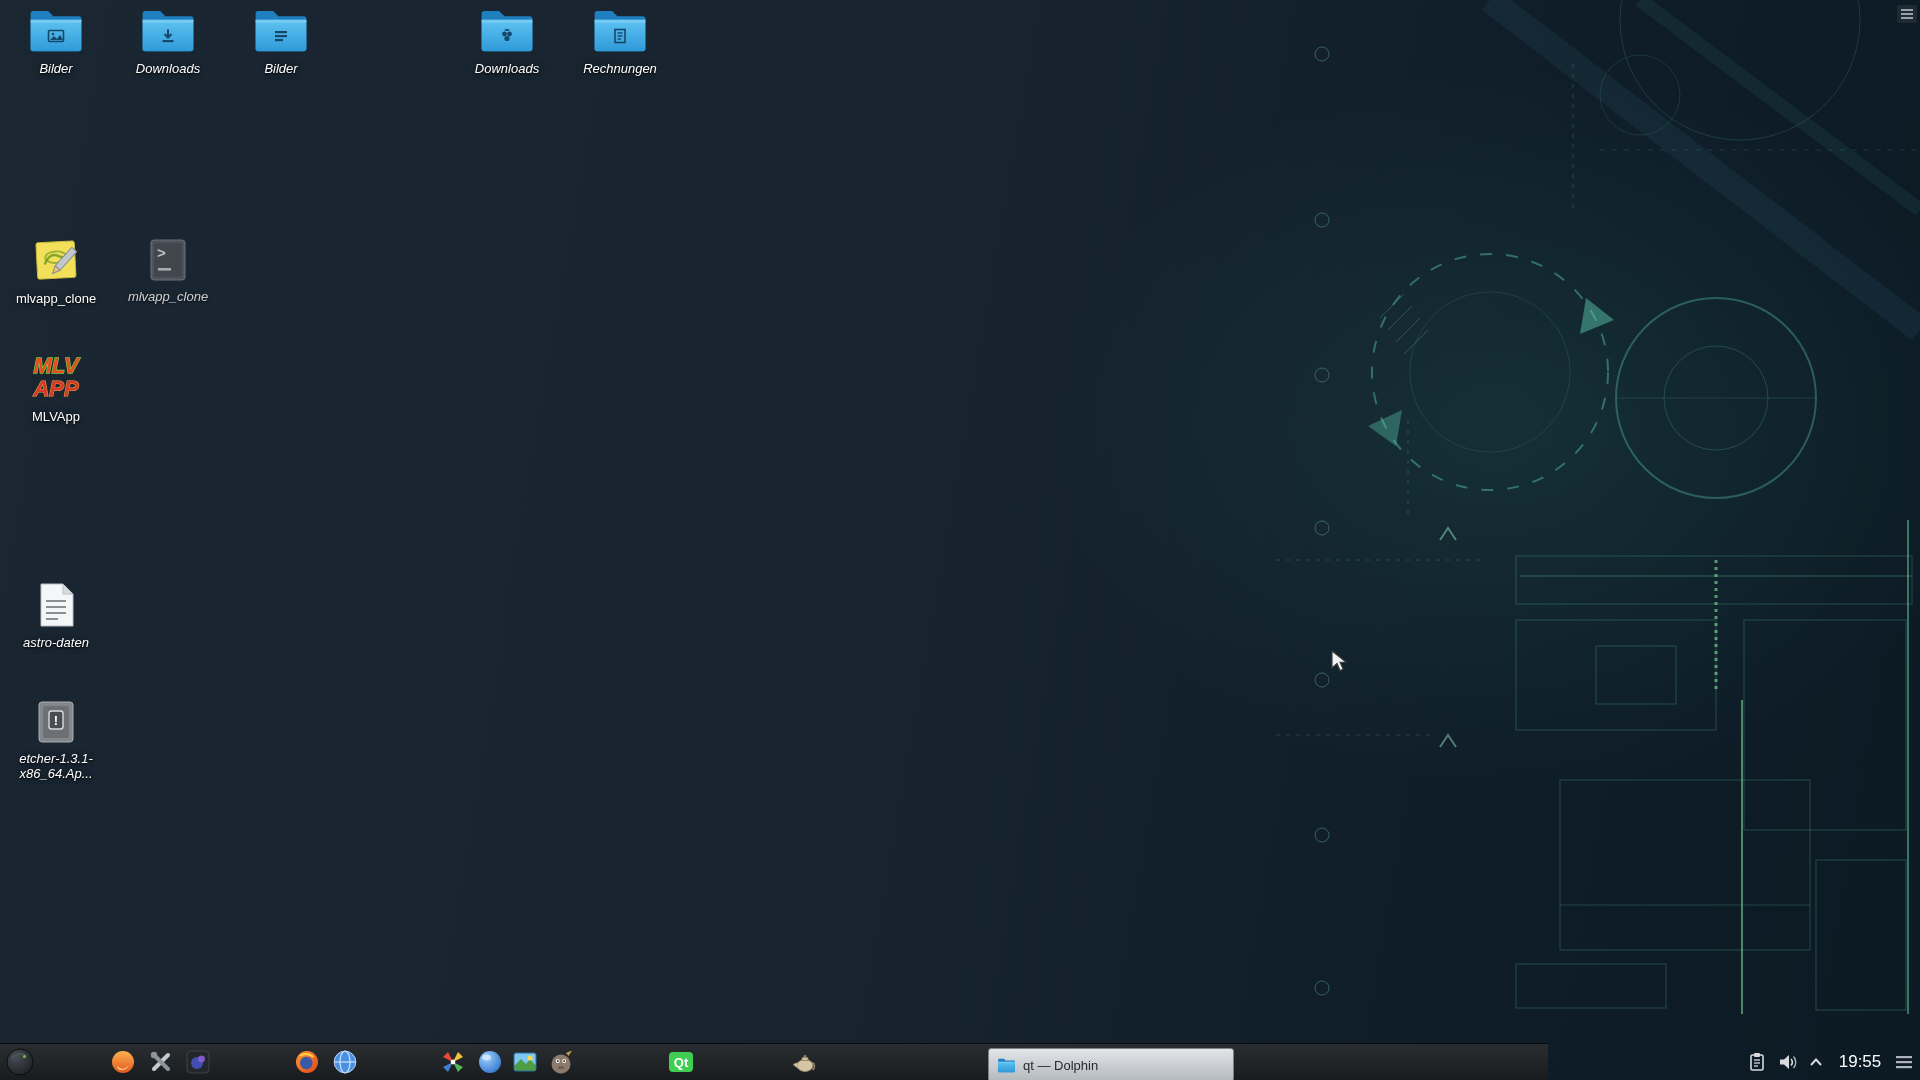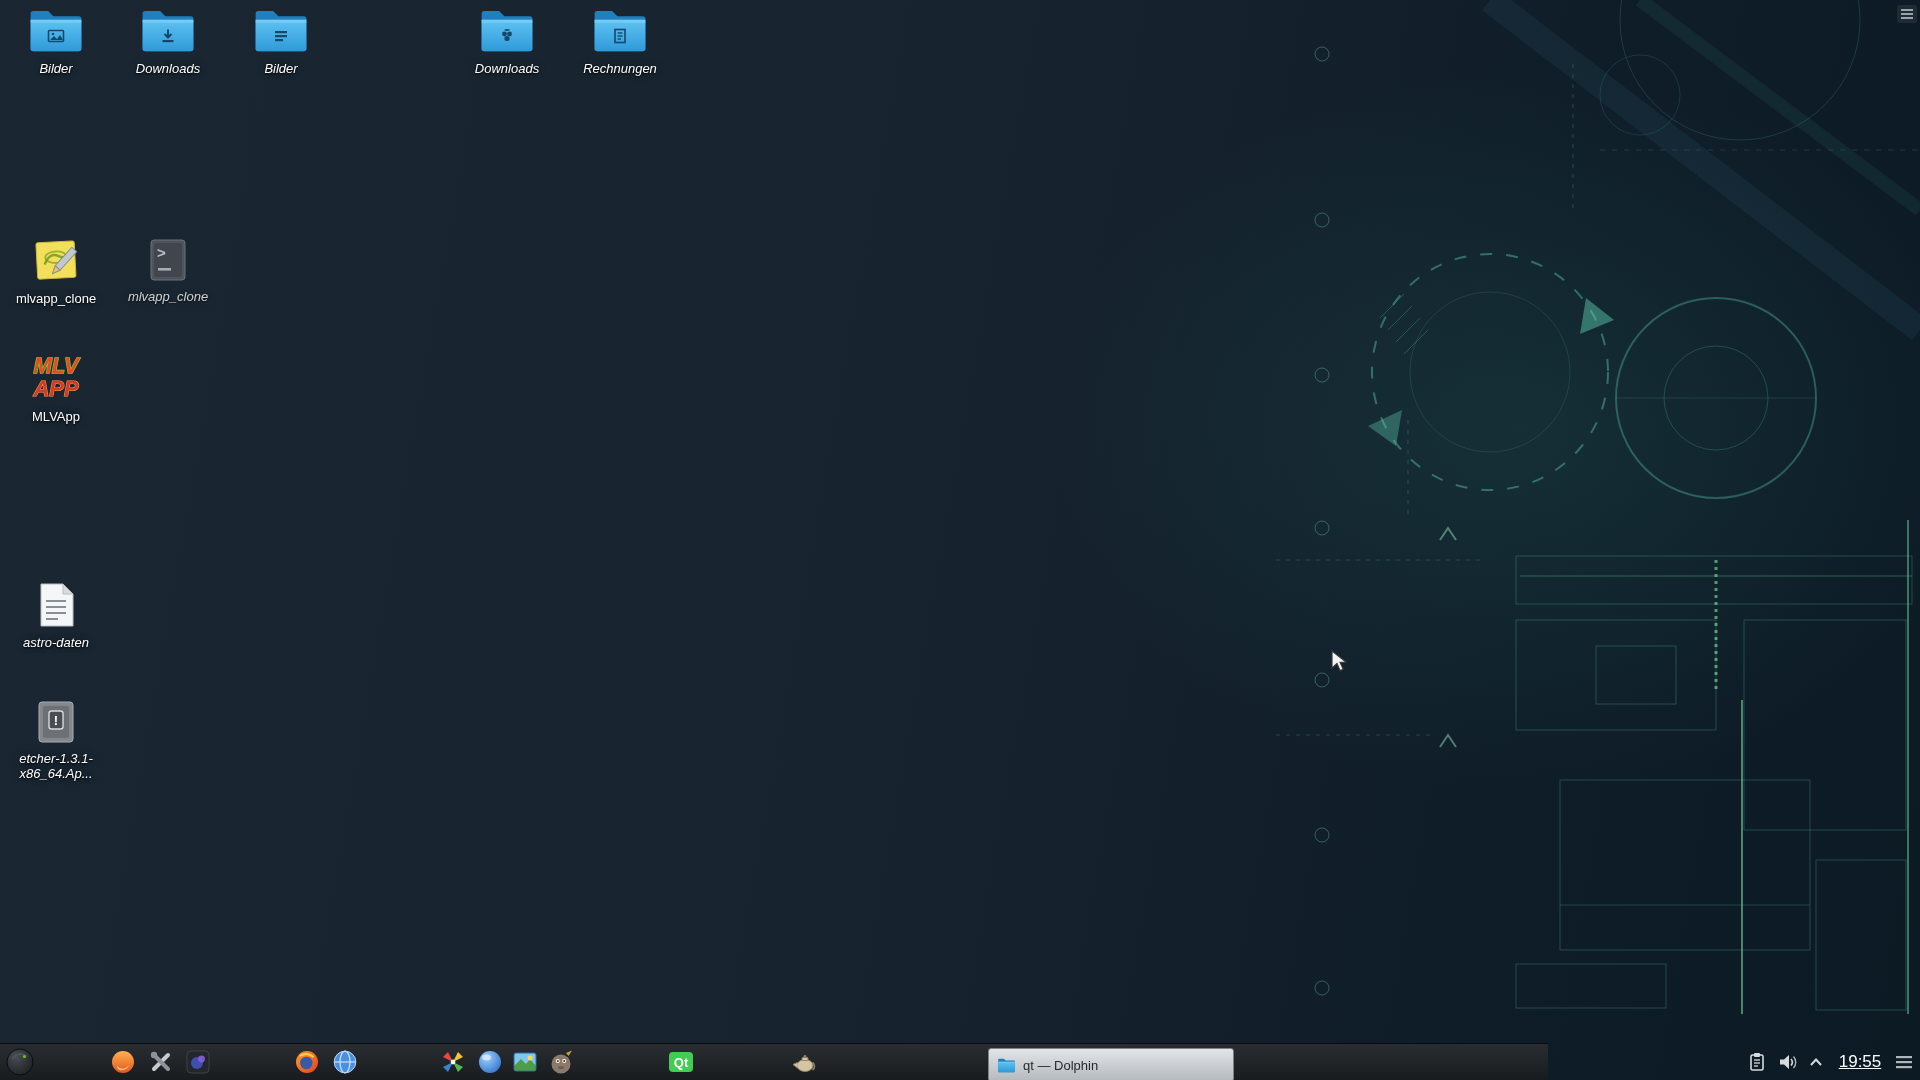--- a/index.html
+++ b/index.html
@@ -23,21 +23,21 @@
 
   
   #panel{position:absolute;left:0;bottom:0;width:1548px;height:36px;
     background:linear-gradient(#292d31,#191c1f);border-top:1px solid #0a0b0c;}
   .panel-item{position:absolute;top:3px;height:30px;display:flex;align-items:center;justify-content:center;}
   #task-button{position:absolute;left:988px;top:4px;width:246px;height:27px;
     background:linear-gradient(#e2e5e8,#b4b9be);border:1px solid #7b8187;border-radius:3px;
     display:flex;align-items:center;gap:7px;padding:16px 8px;box-sizing:border-box;cursor:default;}
   #task-button .task-label{font-size:13px;color:#26292c;white-space:nowrap;overflow:hidden;}
   #clock{position:absolute;left:1830px;top:0;width:60px;height:36px;display:flex;align-items:center;justify-content:center;
-    color:#fbfcfd;font-size:17px;text-decoration:underline;}
+    color:#fbfcfd;font-size:17px;}
   #desktop-toolbox{position:absolute;top:5px;right:3px;width:20px;height:18px;display:flex;align-items:center;justify-content:center;
     background:rgba(255,255,255,0.07);border-radius:2px;}
   #cursor{position:absolute;left:1331px;top:650px;pointer-events:none;}
 </style>
 </head>
 <body>
 
 <div id="screen">
 
   <svg width="0" height="0" style="position:absolute" aria-hidden="true">

